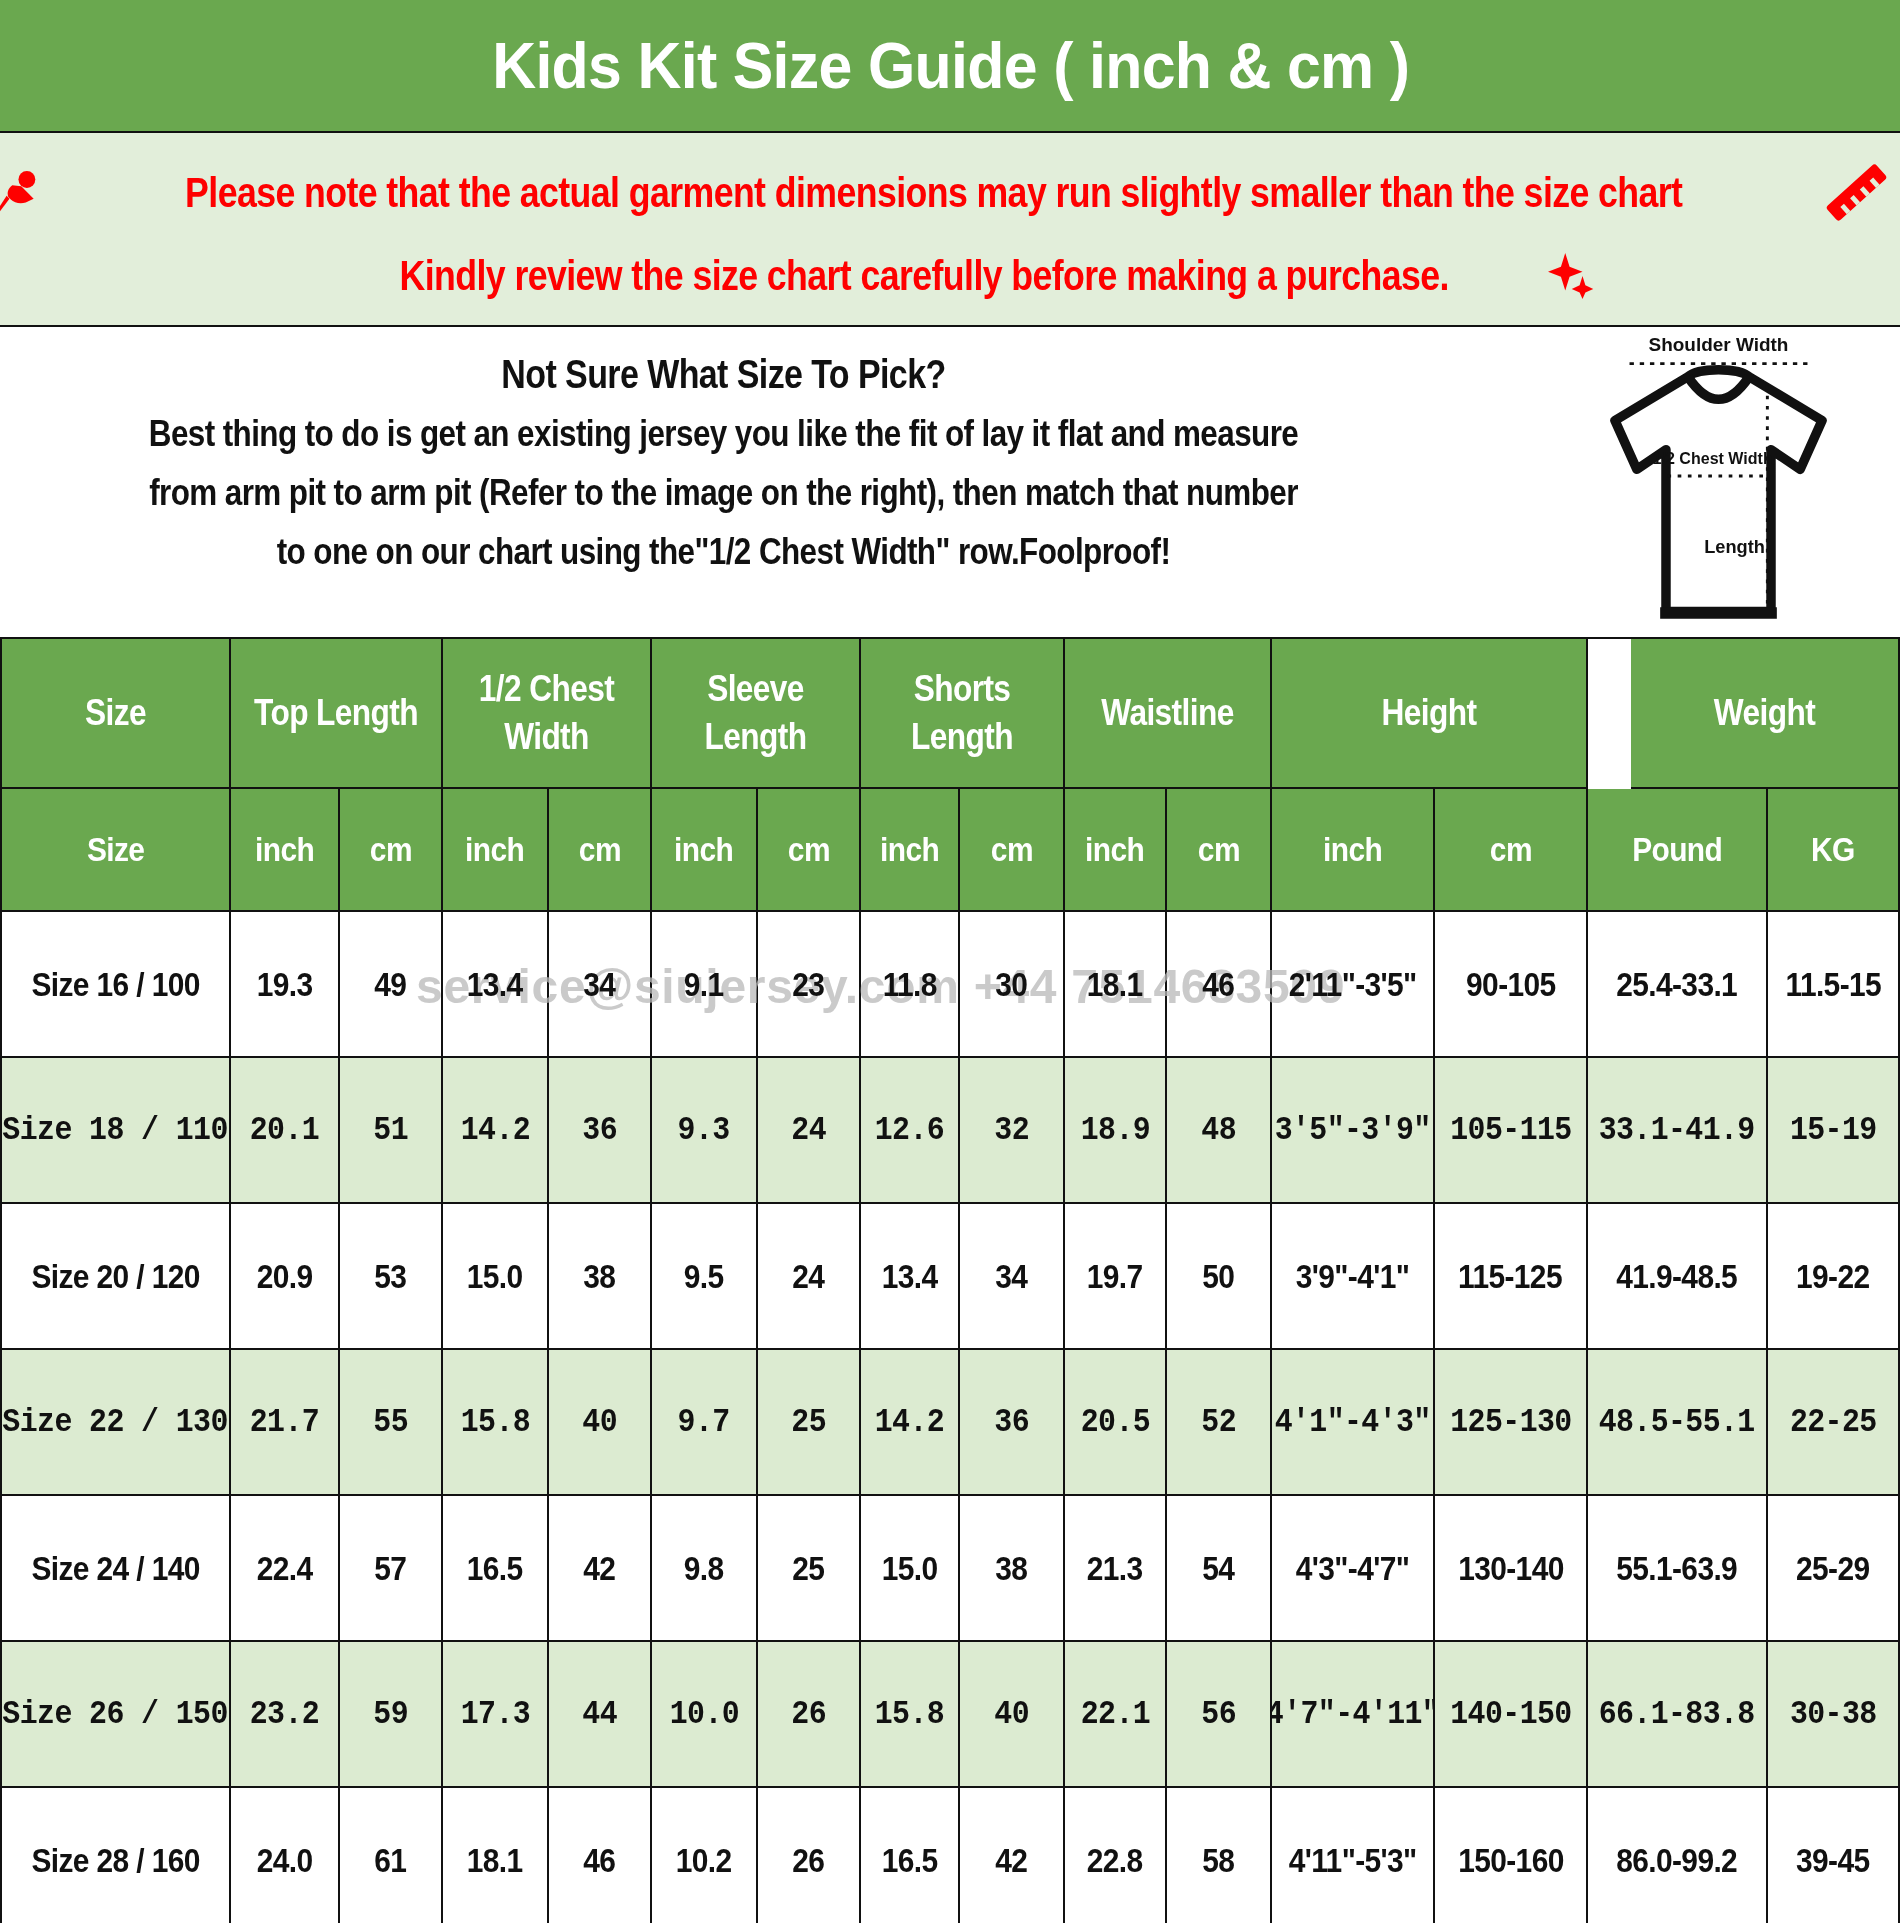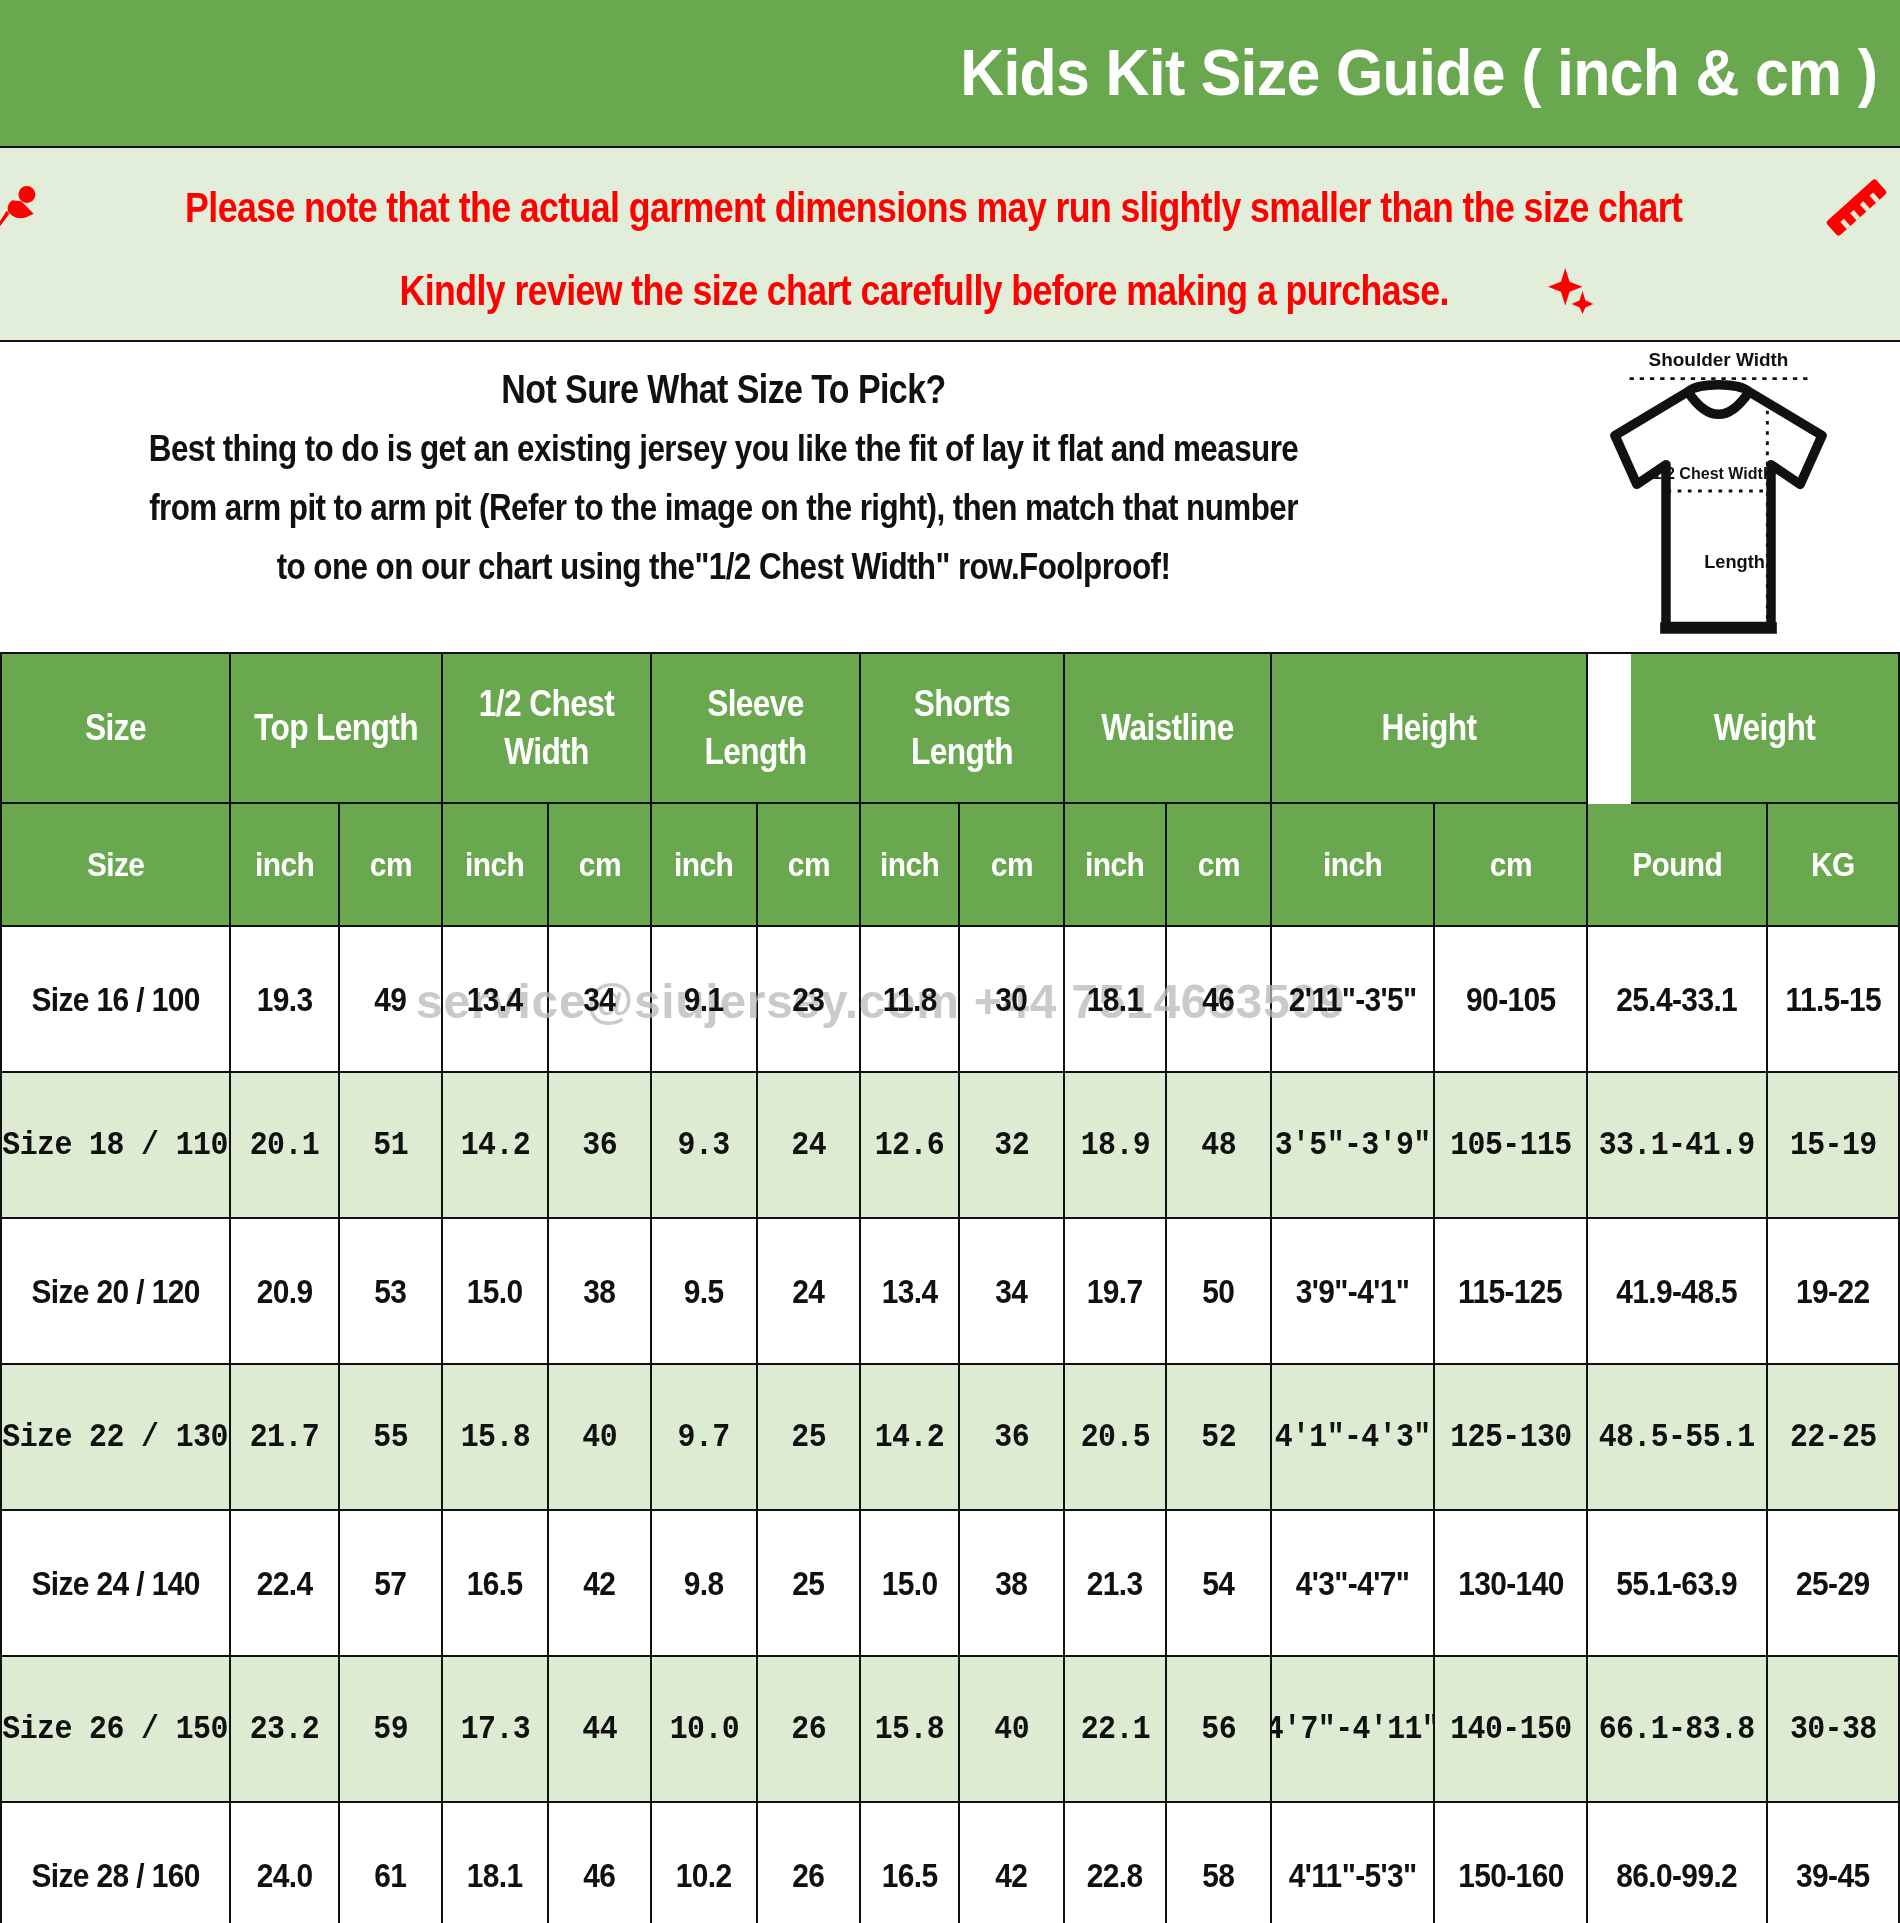--- a/index.html
+++ b/index.html
@@ -9,22 +9,22 @@
     --red:#fe0000;
     --ink:#111111;
     --line:#111111;
   }
   *{margin:0;padding:0;box-sizing:border-box;}
   html,body{background:#ffffff;}
   body{font-family:"Liberation Sans","DejaVu Sans",sans-serif;font-weight:700;color:var(--ink);}
   .page{position:relative;width:1901px;height:1923px;overflow:hidden;background:#fff;}
 
   
-  .title-band{height:148px;background:var(--green);border-bottom:2.2px solid var(--line);
-    display:flex;align-items:center;justify-content:flex-end;}
+  .title-band{height:133px;background:var(--green);border-bottom:2.2px solid var(--line);
+    display:flex;align-items:center;justify-content:center;}
   .title-band .t{color:#fff;font-size:64px;letter-spacing:-0.7px;display:inline-block;transform:scaleX(.95);white-space:nowrap;}
 
   
   .note-band{height:194px;background:var(--note-bg);border-bottom:2.2px solid var(--line);
     display:flex;flex-direction:column;justify-content:space-evenly;align-items:center;color:var(--red);}
   .note-line{display:flex;align-items:center;justify-content:center;gap:7.5px;font-size:42px;white-space:nowrap;}
   .note-line .txt{display:inline-block;transform:scaleX(.85);letter-spacing:-0.7px;}
   .icon{display:inline-block;color:var(--red);}
   .icon svg{display:block;}
 

